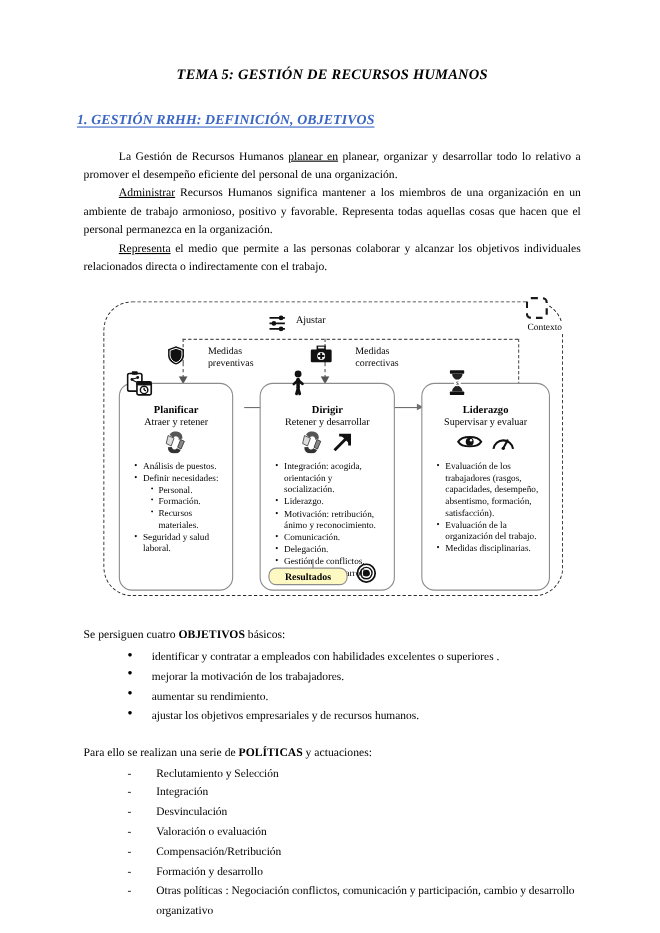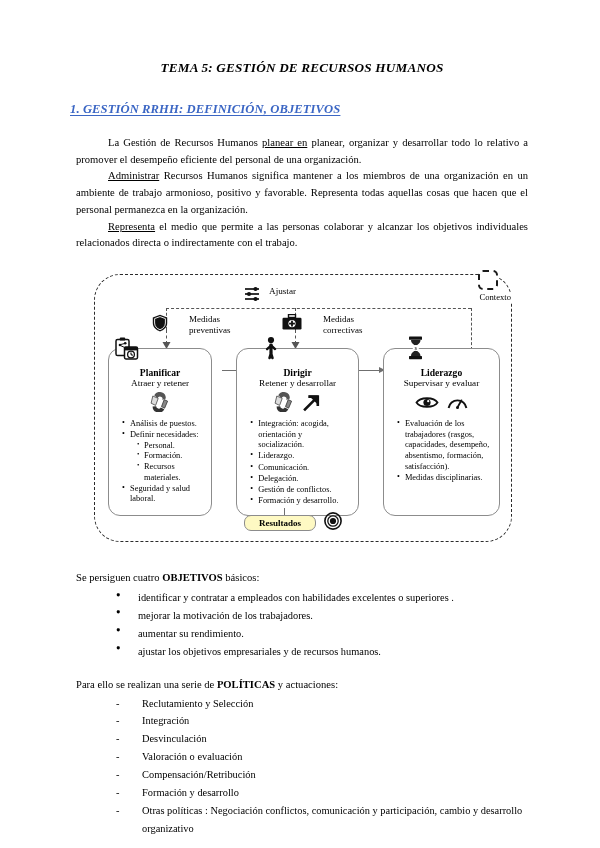--- a/index.html
+++ b/index.html
@@ -476,20 +476,21 @@
             <span>
               <svg width="19" height="19" viewBox="0 0 19 19">
                 <path d="M3 16.5 L14.5 4.8 M7.6 3.6 L15.8 3.6 L15.8 11.6" fill="none" stroke="#111" stroke-width="2.6" stroke-linecap="square"></path>
                 <polygon points="15.8,2.6 16.8,12.6 6.6,2.6" fill="#111"></polygon>
               </svg>
             </span>
           </div>
           <ul class="card-list">
             <li><span>Integración: acogida, orientación y socialización.</span></li>
             <li><span>Liderazgo.</span></li>
+            <li><span>Motivación: retribución, ánimo y reconocimiento.</span></li>
             <li><span>Comunicación.</span></li>
             <li><span>Delegación.</span></li>
             <li><span>Gestión de conflictos.</span></li>
             <li><span>Formación y desarrollo.</span></li>
           </ul>
         </div>
 
         <div class="card card-3">
           <span class="corner-icon-c">
             <svg width="22" height="24" viewBox="0 0 22 24">
@@ -515,20 +516,21 @@
             <span>
               <svg width="21" height="16" viewBox="0 0 21 16">
                 <path d="M1.6 14 A9 9 0 0 1 19.4 14" fill="none" stroke="#111" stroke-width="1.9"></path>
                 <path d="M10.5 13.4 L14.4 6.4" stroke="#111" stroke-width="1.9" stroke-linecap="round"></path>
                 <circle cx="10.5" cy="13.6" r="1.5" fill="#111"></circle>
               </svg>
             </span>
           </div>
           <ul class="card-list">
             <li><span>Evaluación de los trabajadores (rasgos, capacidades, desempeño, absentismo, formación, satisfacción).</span></li>
+            <li><span>Evaluación de la organización del trabajo.</span></li>
             <li><span>Medidas disciplinarias.</span></li>
           </ul>
         </div>
       </div>
 
       <div class="res-line"></div>
 
       <div class="result-wrap">
         <div class="result-box">Resultados</div>
         <span>

